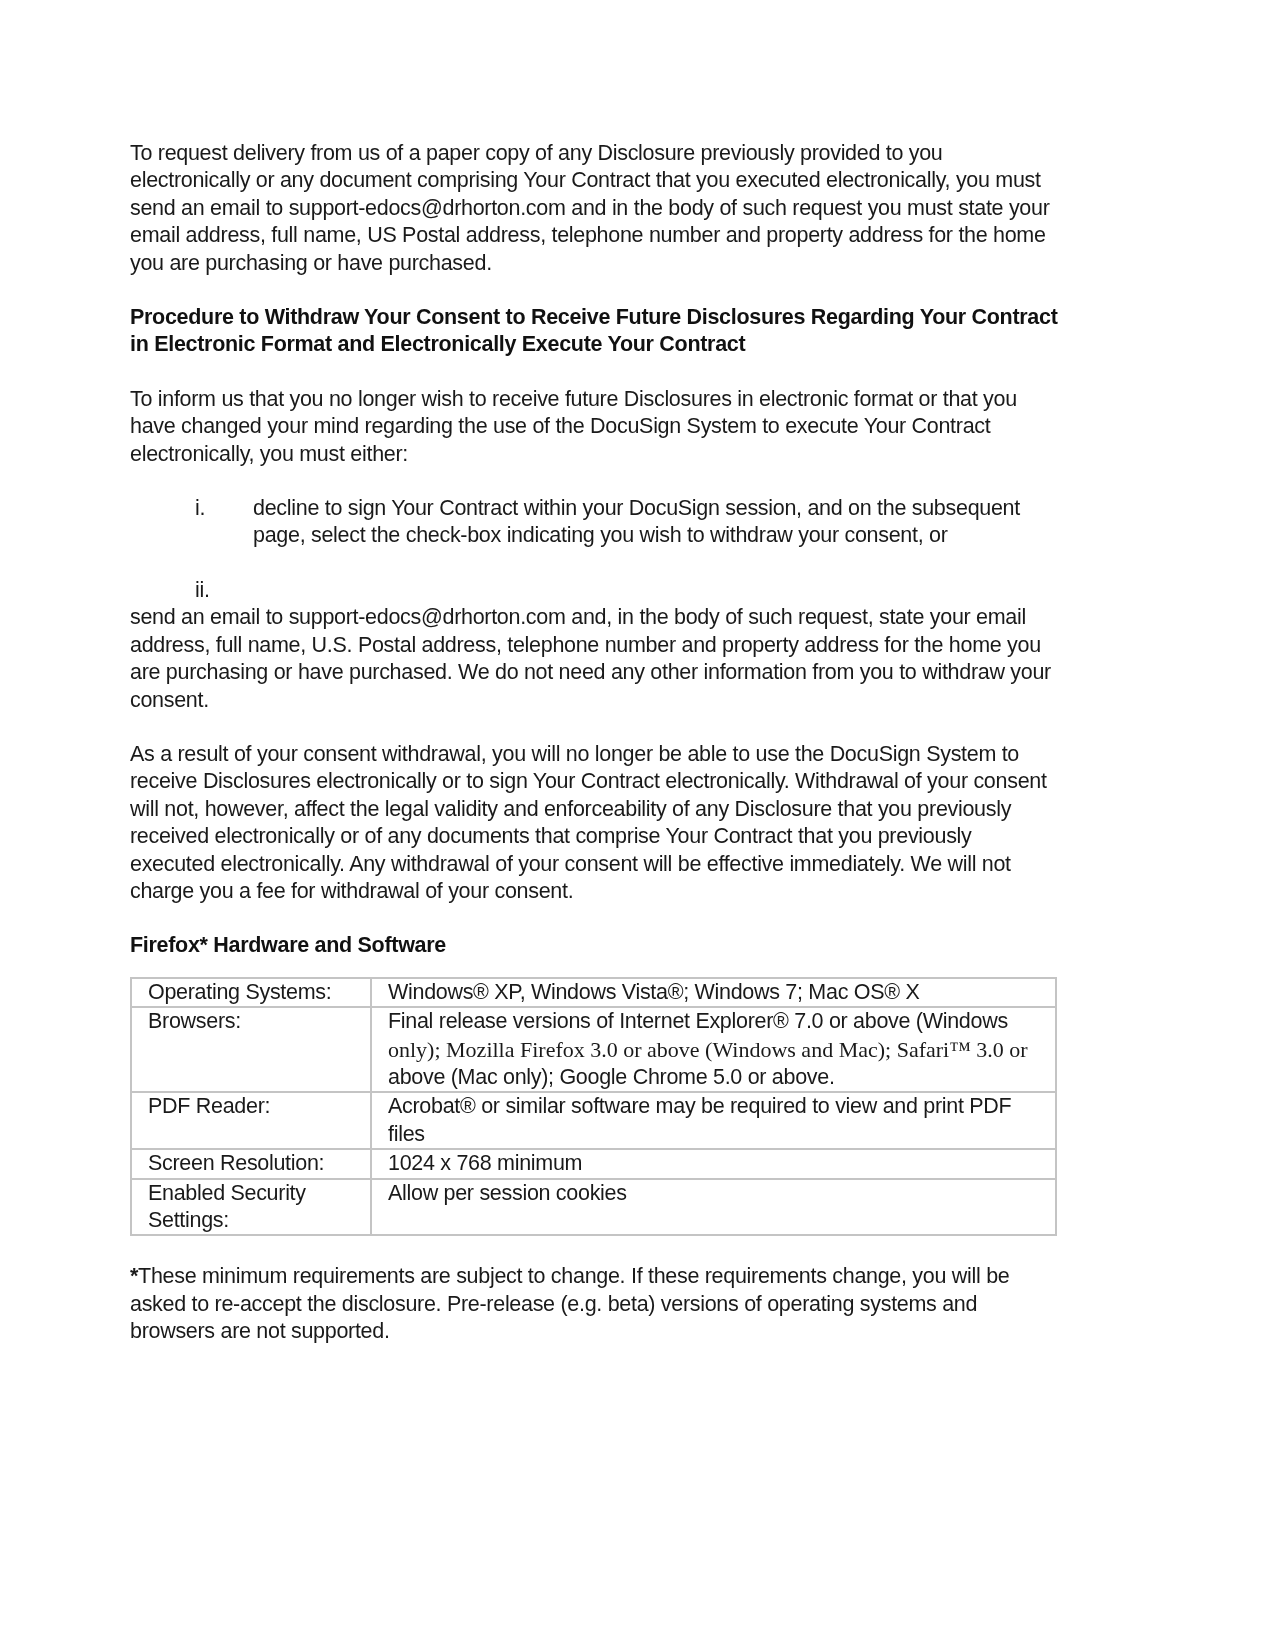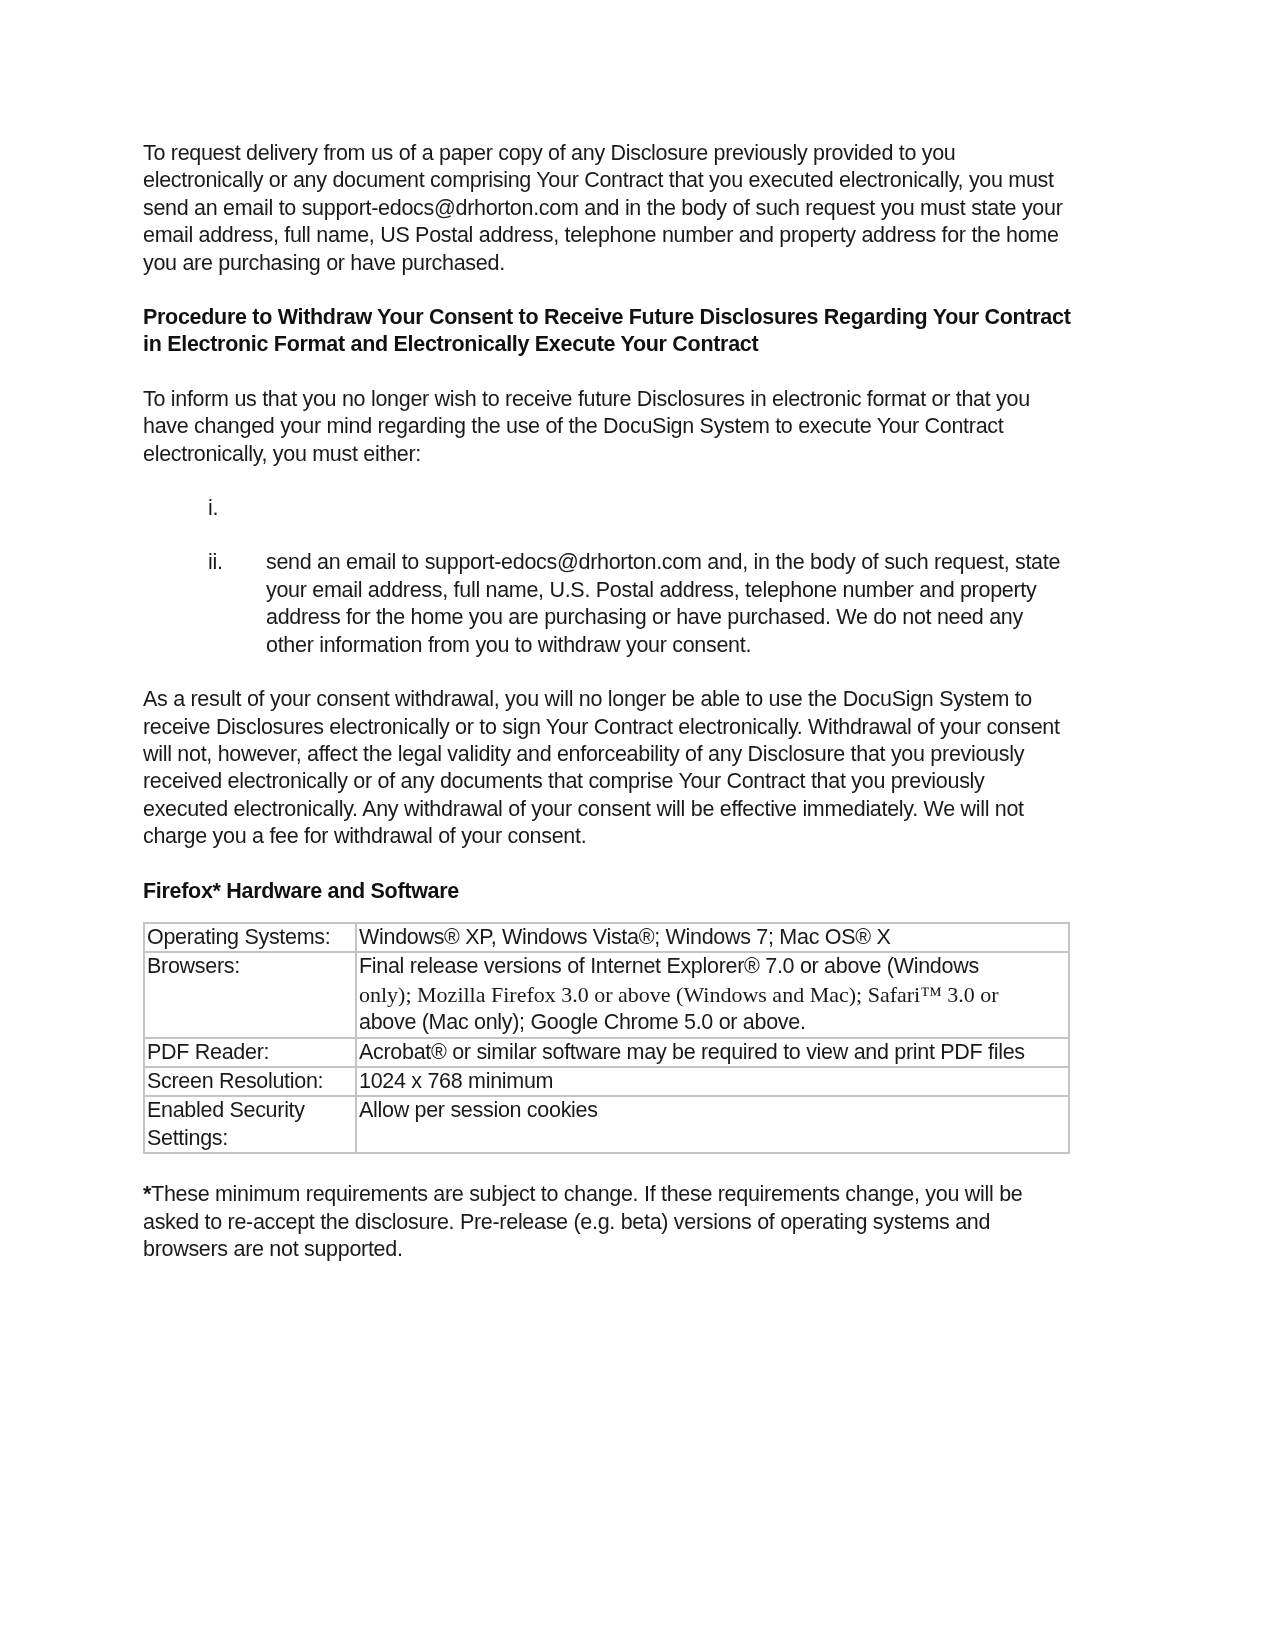--- a/index.html
+++ b/index.html
@@ -1,39 +1,39 @@
 <!DOCTYPE html>
 <html><head>
   <meta charset="utf-8">
   <style>
     html, body { margin: 0; padding: 0; background: #ffffff; }
     body { width: 1275px; height: 1649px; position: relative; overflow: hidden; }
     .page {
-      position: absolute; left: 143px; top: 140px; width: 930px;
+      position: absolute; left: 130px; top: 140px; width: 930px;
       font-family: "Liberation Sans", sans-serif;
       font-size: 21.5px; line-height: 27.4px; color: #1a1a1a;
       letter-spacing: -0.3px;
     }
     p { margin: 0; }
     .para { margin-bottom: 27px; }
     h2 {
       font-size: 21.5px; line-height: 27.4px; font-weight: bold; margin: 0 0 27px 0;
       letter-spacing: -0.3px; color: #111;
     }
     ol.roman { list-style: none; margin: 0 0 27px 0; padding: 0; }
     ol.roman li { display: flex; margin-bottom: 27px; }
-    ol.roman li:last-child { margin-bottom: 10px; }
+    ol.roman li:last-child { margin-bottom: 10px; flex-direction: column; }
     .marker { width: 123px; padding-left: 65px; box-sizing: border-box; flex: none; }
     .item-text { flex: 1; }
     table.req {
       border-collapse: collapse; width: 927px; margin: 17px 0 27px 0;
       border: 2px solid #c4c4c4;
     }
     table.req td {
-      border: 2px solid #c4c4c4; vertical-align: top; padding: 0 2px;
+      border: 2px solid #c4c4c4; vertical-align: top; padding: 0 16px;
       font-size: 21.5px; line-height: 27.4px;
     }
     td.label-cell { width: 206px; }
     .serif { font-family: Liberation Serif, serif; font-size: 22px; letter-spacing: 0; }
     .bold-star { font-weight: bold; }
     h2.tight { margin-bottom: 17px; }
   </style>
 </head>
 <body>
 
@@ -41,20 +41,21 @@
 
   <p class="para">To request delivery from us of a paper copy of any Disclosure previously provided to you electronically or any document comprising Your Contract that you executed electronically, you must send an email to support-edocs@drhorton.com and in the body of such request you must state your email address, full name, US Postal address, telephone number and property address for the home you are purchasing or have purchased.</p>
 
   <h2>Procedure to Withdraw Your Consent to Receive Future Disclosures Regarding Your Contract in Electronic Format and Electronically Execute Your Contract</h2>
 
   <p class="para">To inform us that you no longer wish to receive future Disclosures in electronic format or that you have changed your mind regarding the use of the DocuSign System to execute Your Contract electronically, you must either:</p>
 
   <ol class="roman">
     <li>
       <span class="marker">i.</span>
+      <span class="item-text">decline to sign Your Contract within your DocuSign session, and on the subsequent page, select the check-box indicating you wish to withdraw your consent, or</span>
     </li>
     <li>
       <span class="marker">ii.</span>
       <span class="item-text">send an email to support-edocs@drhorton.com and, in the body of such request, state your email address, full name, U.S. Postal address, telephone number and property address for the home you are purchasing or have purchased. We do not need any other information from you to withdraw your consent.</span>
     </li>
   </ol>
 
   <p class="para">As a result of your consent withdrawal, you will no longer be able to use the DocuSign System to receive Disclosures electronically or to sign Your Contract electronically. Withdrawal of your consent will not, however, affect the legal validity and enforceability of any Disclosure that you previously received electronically or of any documents that comprise Your Contract that you previously executed electronically. Any withdrawal of your consent will be effective immediately. We will not charge you a fee for withdrawal of your consent.</p>
 
   <h2 class="tight">Firefox* Hardware and Software</h2>

